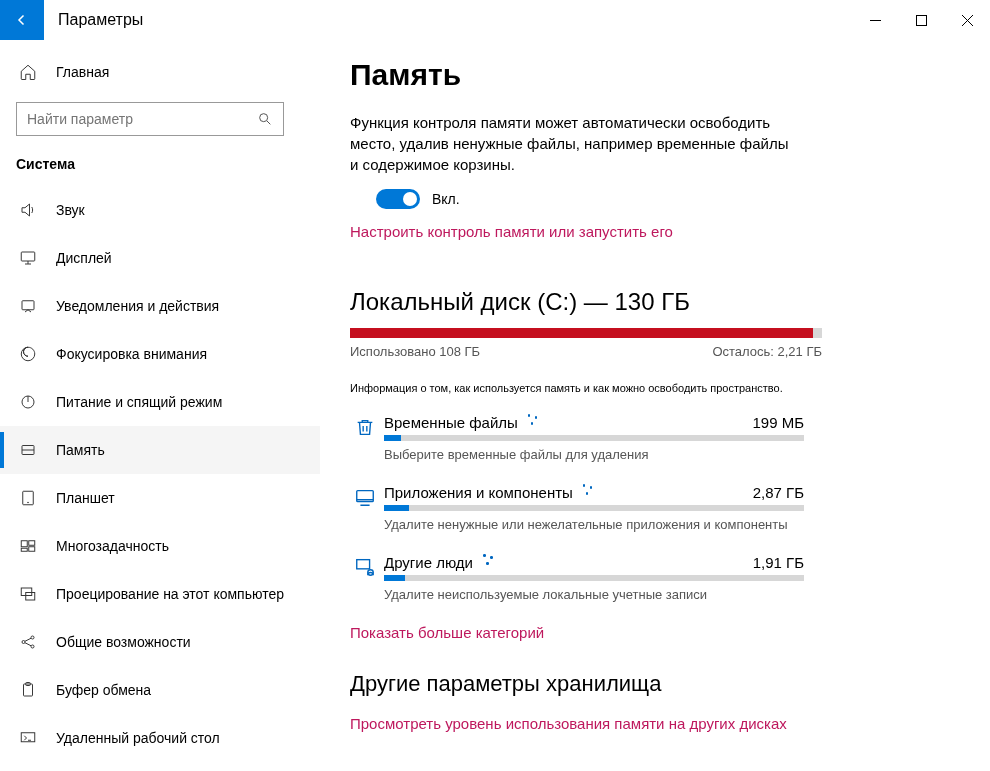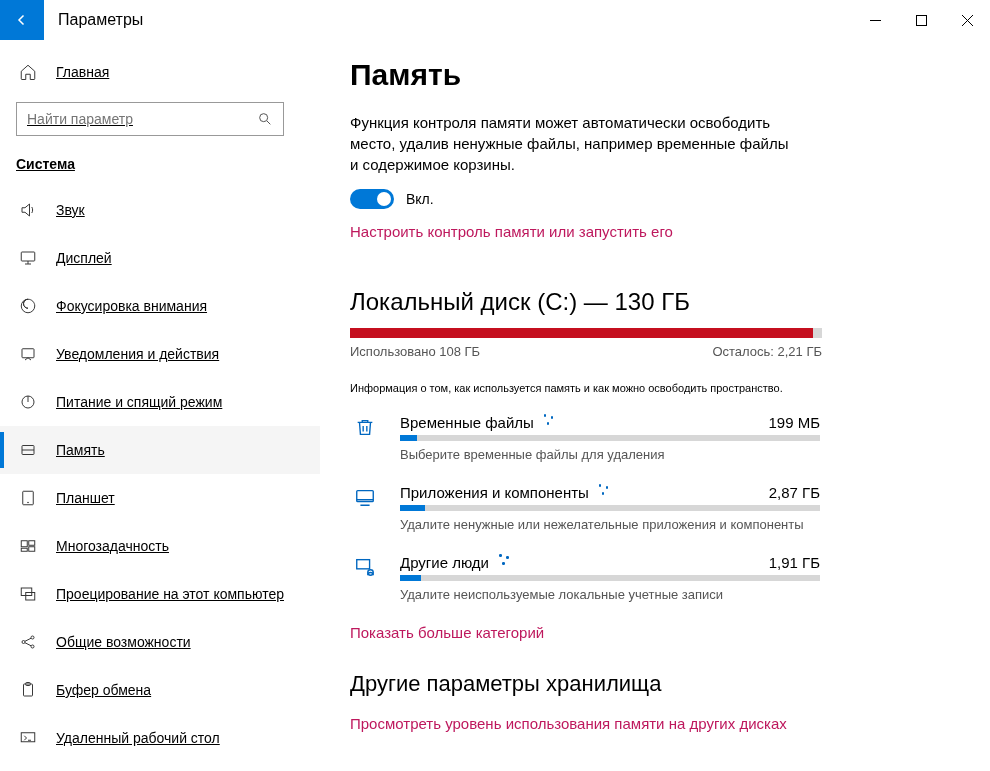--- a/index.html
+++ b/index.html
@@ -7,48 +7,48 @@
 .titlebar { height: 40px; display: flex; align-items: stretch; }
 .back-btn { width: 44px; background: #0078d7; display: flex; align-items: center; justify-content: center; color: #fff; }
 .back-btn svg { width: 18px; height: 18px; }
 .app-title { flex: 0 0 auto; display: flex; align-items: center; padding-left: 14px; font-size: 16px; }
 .titlebar-spacer { flex: 1; }
 .win-controls { display: flex; }
 .win-btn { width: 46px; display: flex; align-items: center; justify-content: center; }
 .win-btn svg { width: 11px; height: 11px; stroke: #000; stroke-width: 1; fill: none; }
 
 .content { display: flex; height: calc(100% - 40px); }
-.sidebar { width: 320px; flex-shrink: 0; padding-top: 10px; text-decoration: underline; }
+.sidebar { width: 320px; flex-shrink: 0; padding-top: 10px; }
 .home-row { display: flex; align-items: center; height: 44px; padding-left: 18px; gap: 18px; }
 .home-row .icon-slot { width: 20px; display: flex; justify-content: center; }
 .search-wrap { padding: 8px 16px 10px 16px; }
 .search-box { width: 268px; height: 34px; border: 1px solid #999; display: flex; align-items: center; padding: 0 10px; }
 .search-box input { flex: 1; border: none; outline: none; font-size: 14px; background: transparent; }
 .search-box .search-ico { width: 16px; height: 16px; color: #555; }
 .section-title { font-weight: 600; padding: 10px 16px 14px 16px; font-size: 14px; }
 .nav-item { display: flex; align-items: center; height: 48px; padding-left: 18px; gap: 18px; position: relative; }
 .nav-item .icon-slot { width: 20px; display: flex; justify-content: center; align-items: center; }
 .nav-item.selected::before { content: ""; position: absolute; left: 0; top: 6px; bottom: 6px; width: 4px; background: #0078d7; }
 .nav-item.selected { background: #f5f5f5; }
 
 .main { flex: 1; padding: 18px 40px 30px 30px; overflow-y: auto; }
 .page-title { font-size: 30px; font-weight: 600; margin-bottom: 20px; }
 .desc { font-size: 15px; line-height: 1.4; max-width: 450px; margin-bottom: 14px; }
-.toggle-row { display: flex; align-items: center; gap: 12px; margin-bottom: 14px; }
+.toggle-row { display: flex; align-items: center; gap: 12px; margin-bottom: 14px; margin-left: 26px; }
 .toggle { width: 44px; height: 20px; background: #0078d7; border-radius: 10px; position: relative; }
 .toggle::after { content: ""; position: absolute; right: 3px; top: 3px; width: 14px; height: 14px; background: #fff; border-radius: 50%; }
 .link { color: #be185d; font-size: 15px; display: inline-block; }
 .section-gap { height: 48px; }
 .disk-title { font-size: 24px; font-weight: 400; margin-bottom: 12px; }
 .bar-outer { width: 472px; height: 10px; background: #d7d7d7; margin-bottom: 6px; position: relative; }
 .bar-fill { position: absolute; left: 0; top: 0; bottom: 0; background: #c50f1f; }
 .bar-stats { width: 472px; display: flex; justify-content: space-between; font-size: 13px; color: #555; margin-bottom: 22px; gap: 36px; }
 .disk-desc { font-size: 11px; max-width: 460px; margin-bottom: 18px; line-height: 1.4; }
 
-.cat-row { display: flex; gap: 20px; margin-bottom: 22px; }
+.cat-row { display: flex; gap: 4px; margin-bottom: 22px; }
 .cat-icon { width: 30px; padding-top: 2px; display: flex; justify-content: center; color: #0067c0; }
 .cat-body { flex: 1; max-width: 420px; }
 .cat-head { display: flex; align-items: center; margin-bottom: 4px; }
 .cat-name { font-size: 15px; }
 .cat-loader { margin-left: 8px; }
 .cat-size { margin-left: auto; font-size: 15px; }
 .cat-bar { height: 6px; background: #d7d7d7; margin-bottom: 6px; position: relative; }
 .cat-bar-fill { position: absolute; left: 0; top: 0; bottom: 0; background: #0078d7; }
 .cat-hint { font-size: 13px; color: #555; }
 
@@ -123,34 +123,34 @@
             <svg class="icon" viewBox="0 0 24 24">
               <rect x="3" y="4" width="18" height="12" rx="1"></rect>
               <path d="M8 20h8M12 16v4"></path>
             </svg>
           </span>
           <span>Дисплей</span>
         </div>
         <div class="nav-item">
           <span class="icon-slot">
             <svg class="icon" viewBox="0 0 24 24">
+              <rect x="4" y="5" width="16" height="12" rx="1"></rect>
+              <path d="M8 20l4-3 4 3"></path>
+            </svg>
+          </span>
+          <span>Уведомления и действия</span>
+        </div>
+        <div class="nav-item">
+          <span class="icon-slot">
+            <svg class="icon" viewBox="0 0 24 24">
               <path d="M12 3a9 9 0 109 9c0-5-4-9-9-9z"></path>
               <path d="M12 3a6 6 0 000 12 6 6 0 010-12z"></path>
             </svg>
           </span>
           <span>Фокусировка внимания</span>
-        </div>
-        <div class="nav-item">
-          <span class="icon-slot">
-            <svg class="icon" viewBox="0 0 24 24">
-              <rect x="4" y="5" width="16" height="12" rx="1"></rect>
-              <path d="M8 20l4-3 4 3"></path>
-            </svg>
-          </span>
-          <span>Уведомления и действия</span>
         </div>
         <div class="nav-item">
           <span class="icon-slot">
             <svg class="icon" viewBox="0 0 24 24">
               <circle cx="12" cy="12" r="8"></circle>
               <path d="M12 4v8"></path>
             </svg>
           </span>
           <span>Питание и спящий режим</span>
         </div>

